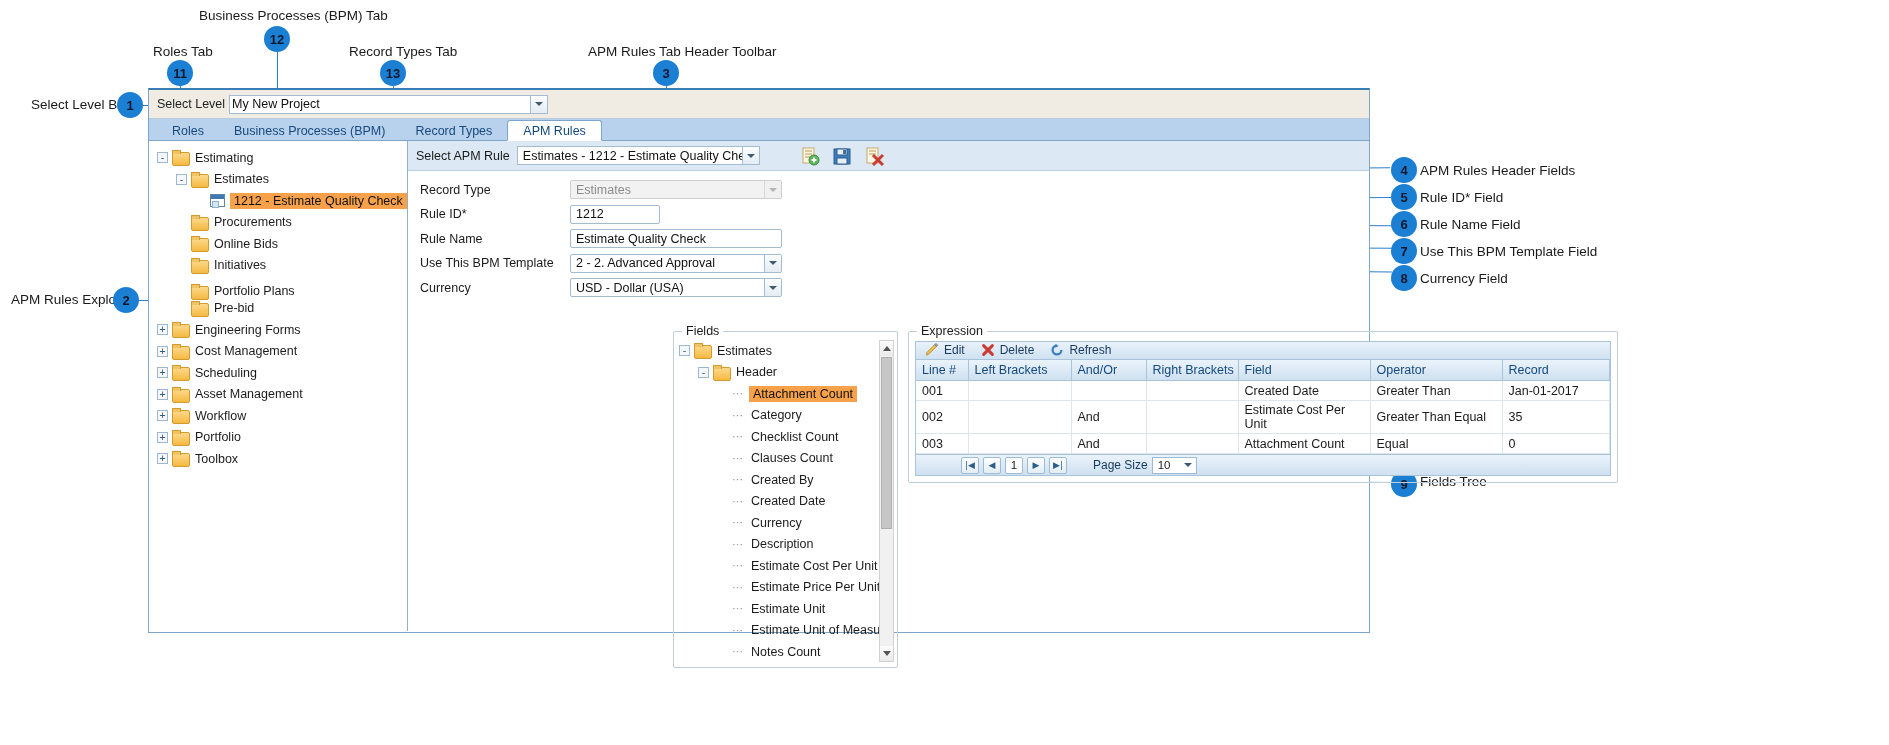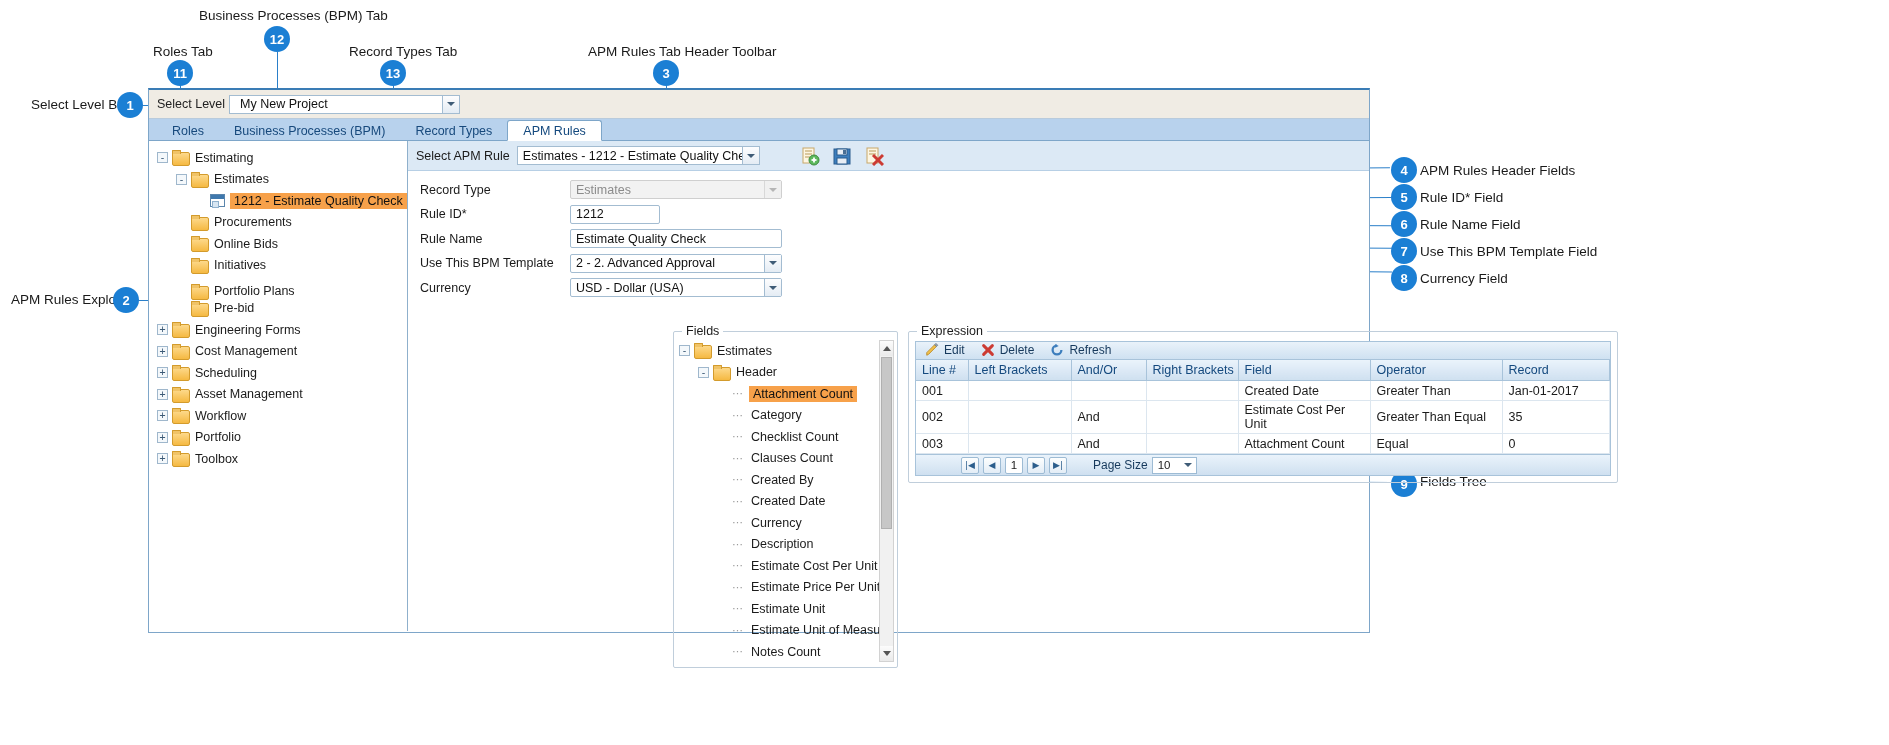--- a/index.html
+++ b/index.html
@@ -17,21 +17,21 @@
     position: absolute;
     font-size: 13.5px;
     color: #1a1a1a;
     white-space: nowrap;
   }
   .callout-badge {
     position: absolute;
     width: 24px; height: 24px;
     border-radius: 12px;
     background: #1b7fd4;
-    color: #ffffff;
+    color: #0f172a;
     font-size: 13px;
     font-weight: bold;
     display: flex; align-items: center; justify-content: center;
     box-shadow: 0 0 0 1px #1b7fd4;
   }
   .leader {
     position: absolute;
     background: #2a7fc9;
   }
   .leader-h { height: 1px; }
@@ -49,26 +49,26 @@
   .select-level-bar {
     height: 29px;
     background: #f0ece4;
     border-bottom: 1px solid #b9cbdc;
     display: flex; align-items: center;
     padding-left: 8px;
     gap: 4px;
   }
   .select-level-bar .lbl { font-size: 12.5px; color: #222; }
   .level-combo {
-    width: 231px; height: 19px;
+    width: 319px; height: 19px;
     background: #fff;
     border: 1px solid #a3bcd1;
     display: flex; align-items: center;
     font-size: 12.5px; color: #111;
-    padding-left: 10px;
+    padding-left: 2px;
     position: relative;
   }
   .combo-arrow {
     position: absolute; right: 0px; top: 0px;
     width: 17px; height: 17px;
     background: linear-gradient(#fdfdfe,#e4ecf4);
     border-left: 1px solid #a3bcd1;
     display: flex; align-items: center; justify-content: center;
   }
   .arrow-dn {

